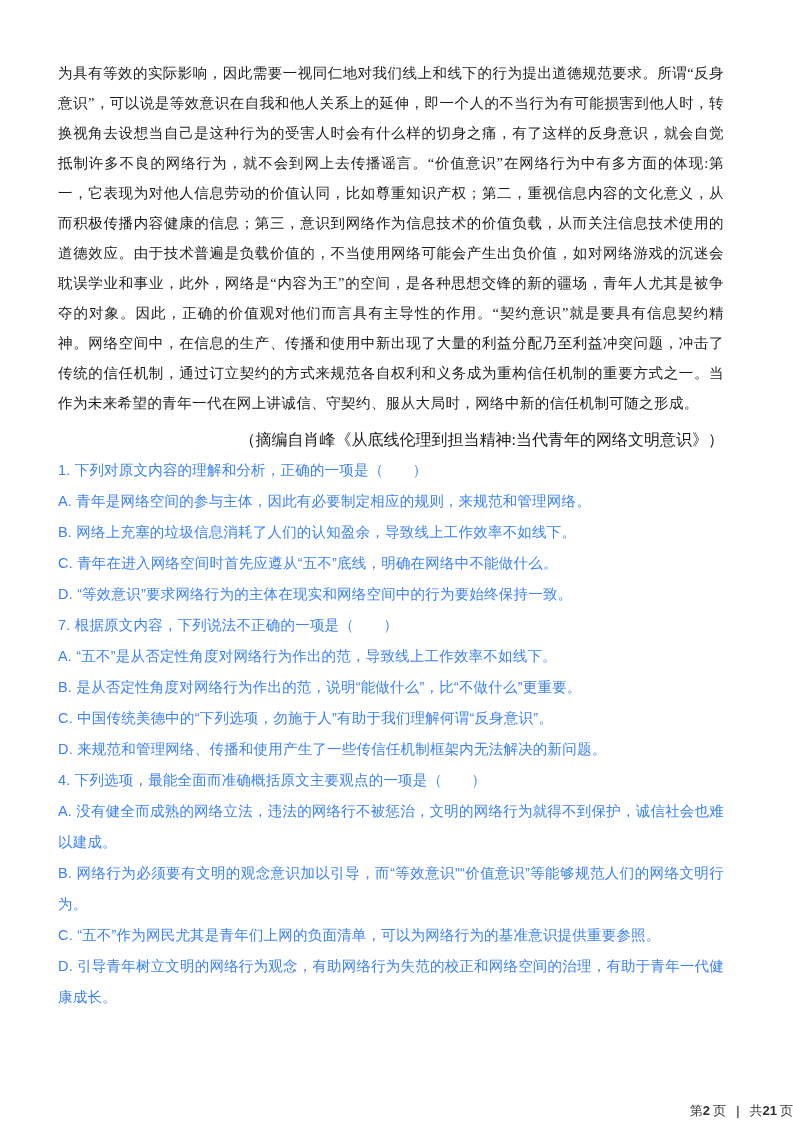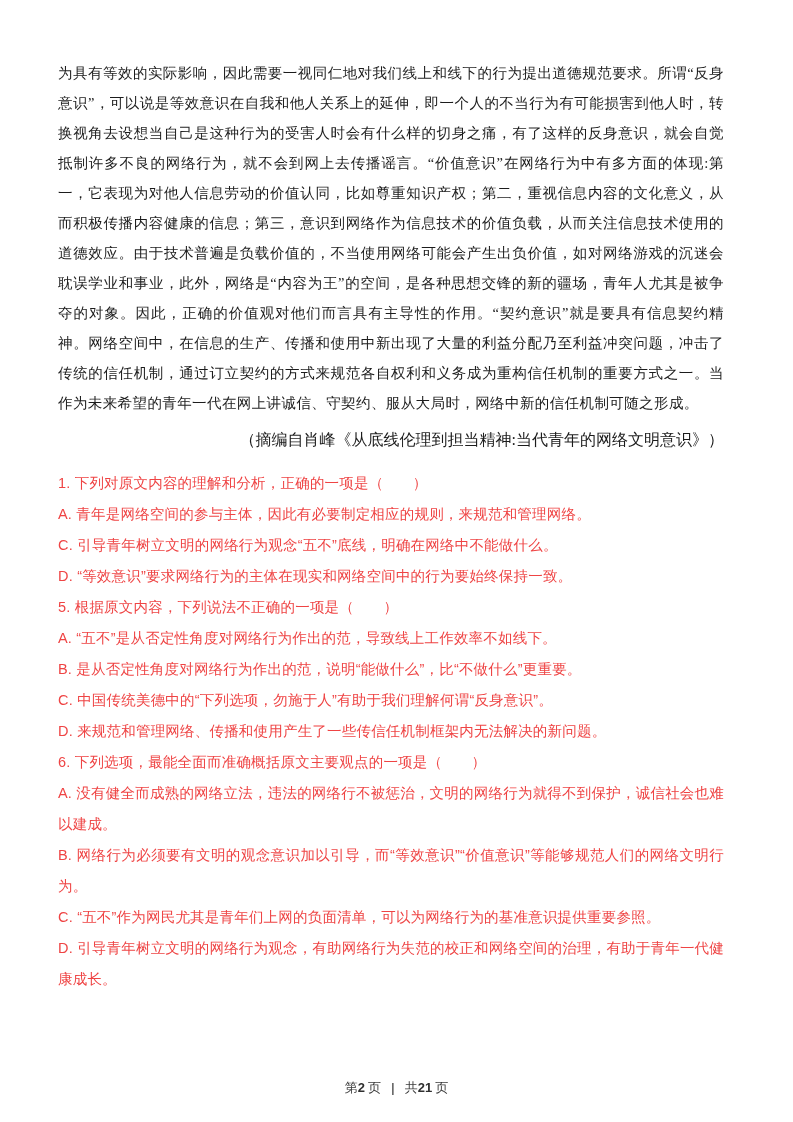--- a/index.html
+++ b/index.html
@@ -29,37 +29,36 @@
     letter-spacing: 0.4px;
   }
   .attribution {
     font-size: 16px;
     line-height: 30px;
     margin-top: 7px;
     text-align: right;
     color: #1c1c1c;
   }
   .questions {
-    margin-top: 13px;
     font-family: "Liberation Sans", sans-serif;
     font-size: 14.5px;
     line-height: 31px;
-    color: #ef4444;
+    color: #3b82f6;
   }
   .q-stem, .q-option {
     text-align: justify;
     text-justify: inter-ideograph;
     letter-spacing: 0.2px;
   }
   .footer {
     position: absolute;
     left: 0;
-    bottom: 25px;
+    bottom: 2px;
     width: 100%;
-    text-align: center;
+    text-align: right;
     font-family: "Liberation Sans", sans-serif;
     font-size: 13px;
     color: #3c3c3c;
   }
   .footer .num { font-weight: 700; color: #2f2f2f; }
   .footer .sep { margin: 0 10px; font-weight: 700; color: #6b6b6b; }
   .footer .unit { margin-left: 3px; }
 </style>
 </head>
 <body>
@@ -68,34 +67,35 @@
 
   <div class="passage">为具有等效的实际影响，因此需要一视同仁地对我们线上和线下的行为提出道德规范要求。所谓“反身意识”，可以说是等效意识在自我和他人关系上的延伸，即一个人的不当行为有可能损害到他人时，转换视角去设想当自己是这种行为的受害人时会有什么样的切身之痛，有了这样的反身意识，就会自觉抵制许多不良的网络行为，就不会到网上去传播谣言。“价值意识”在网络行为中有多方面的体现:第一，它表现为对他人信息劳动的价值认同，比如尊重知识产权；第二，重视信息内容的文化意义，从而积极传播内容健康的信息；第三，意识到网络作为信息技术的价值负载，从而关注信息技术使用的道德效应。由于技术普遍是负载价值的，不当使用网络可能会产生出负价值，如对网络游戏的沉迷会耽误学业和事业，此外，网络是“内容为王”的空间，是各种思想交锋的新的疆场，青年人尤其是被争夺的对象。因此，正确的价值观对他们而言具有主导性的作用。“契约意识”就是要具有信息契约精神。网络空间中，在信息的生产、传播和使用中新出现了大量的利益分配乃至利益冲突问题，冲击了传统的信任机制，通过订立契约的方式来规范各自权利和义务成为重构信任机制的重要方式之一。当作为未来希望的青年一代在网上讲诚信、守契约、服从大局时，网络中新的信任机制可随之形成。</div>
 
   <div class="attribution">（摘编自肖峰《从底线伦理到担当精神:当代青年的网络文明意识》）</div>
 
   <div class="questions">
 
     <div class="question">
       <div class="q-stem">1. 下列对原文内容的理解和分析，正确的一项是（　　）</div>
       <div class="q-option">A. 青年是网络空间的参与主体，因此有必要制定相应的规则，来规范和管理网络。</div>
-      <div class="q-option">C. 引导青年树立文明的网络行为观念“五不”底线，明确在网络中不能做什么。</div>
+      <div class="q-option">B. 网络上充塞的垃圾信息消耗了人们的认知盈余，导致线上工作效率不如线下。</div>
+      <div class="q-option">C. 青年在进入网络空间时首先应遵从“五不”底线，明确在网络中不能做什么。</div>
       <div class="q-option">D. “等效意识”要求网络行为的主体在现实和网络空间中的行为要始终保持一致。</div>
     </div>
 
     <div class="question">
-      <div class="q-stem">5. 根据原文内容，下列说法不正确的一项是（　　）</div>
+      <div class="q-stem">7. 根据原文内容，下列说法不正确的一项是（　　）</div>
       <div class="q-option">A. “五不”是从否定性角度对网络行为作出的范，导致线上工作效率不如线下。</div>
       <div class="q-option">B. 是从否定性角度对网络行为作出的范，说明“能做什么”，比“不做什么”更重要。</div>
       <div class="q-option">C. 中国传统美德中的“下列选项，勿施于人”有助于我们理解何谓“反身意识”。</div>
       <div class="q-option">D. 来规范和管理网络、传播和使用产生了一些传信任机制框架内无法解决的新问题。</div>
     </div>
 
     <div class="question">
-      <div class="q-stem">6. 下列选项，最能全面而准确概括原文主要观点的一项是（　　）</div>
+      <div class="q-stem">4. 下列选项，最能全面而准确概括原文主要观点的一项是（　　）</div>
       <div class="q-option">A. 没有健全而成熟的网络立法，违法的网络行不被惩治，文明的网络行为就得不到保护，诚信社会也难以建成。</div>
       <div class="q-option">B. 网络行为必须要有文明的观念意识加以引导，而“等效意识”“价值意识”等能够规范人们的网络文明行为。</div>
       <div class="q-option">C. “五不”作为网民尤其是青年们上网的负面清单，可以为网络行为的基准意识提供重要参照。</div>
       <div class="q-option">D. 引导青年树立文明的网络行为观念，有助网络行为失范的校正和网络空间的治理，有助于青年一代健康成长。</div>
     </div>
 
   </div>
 </div>
 
 <div class="footer">

